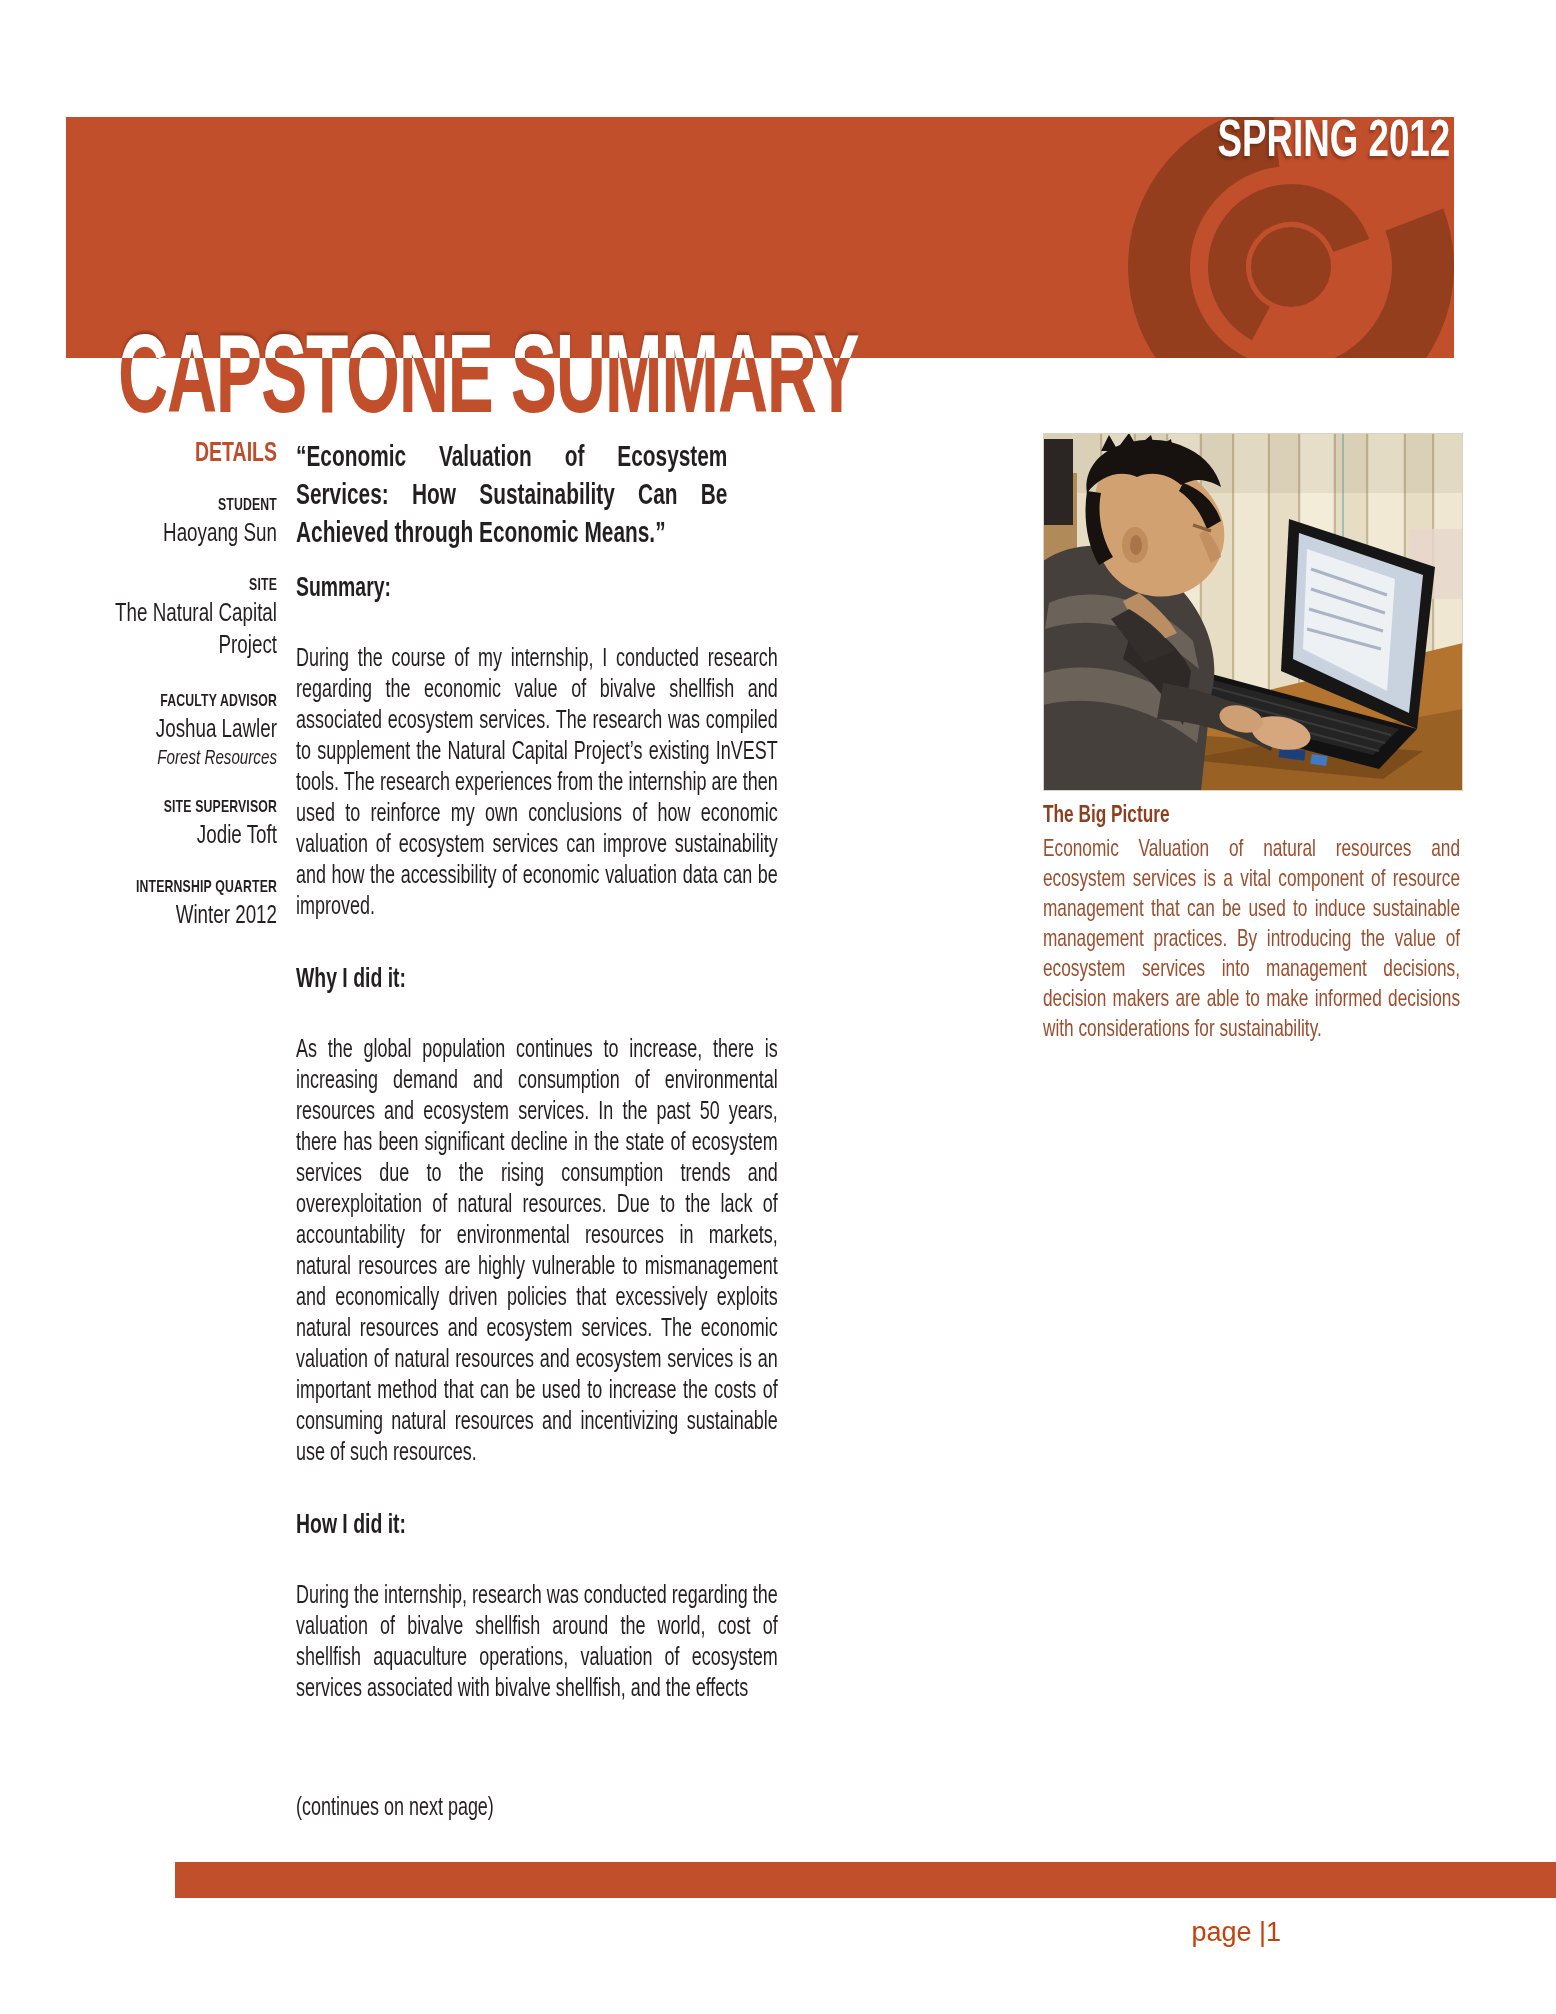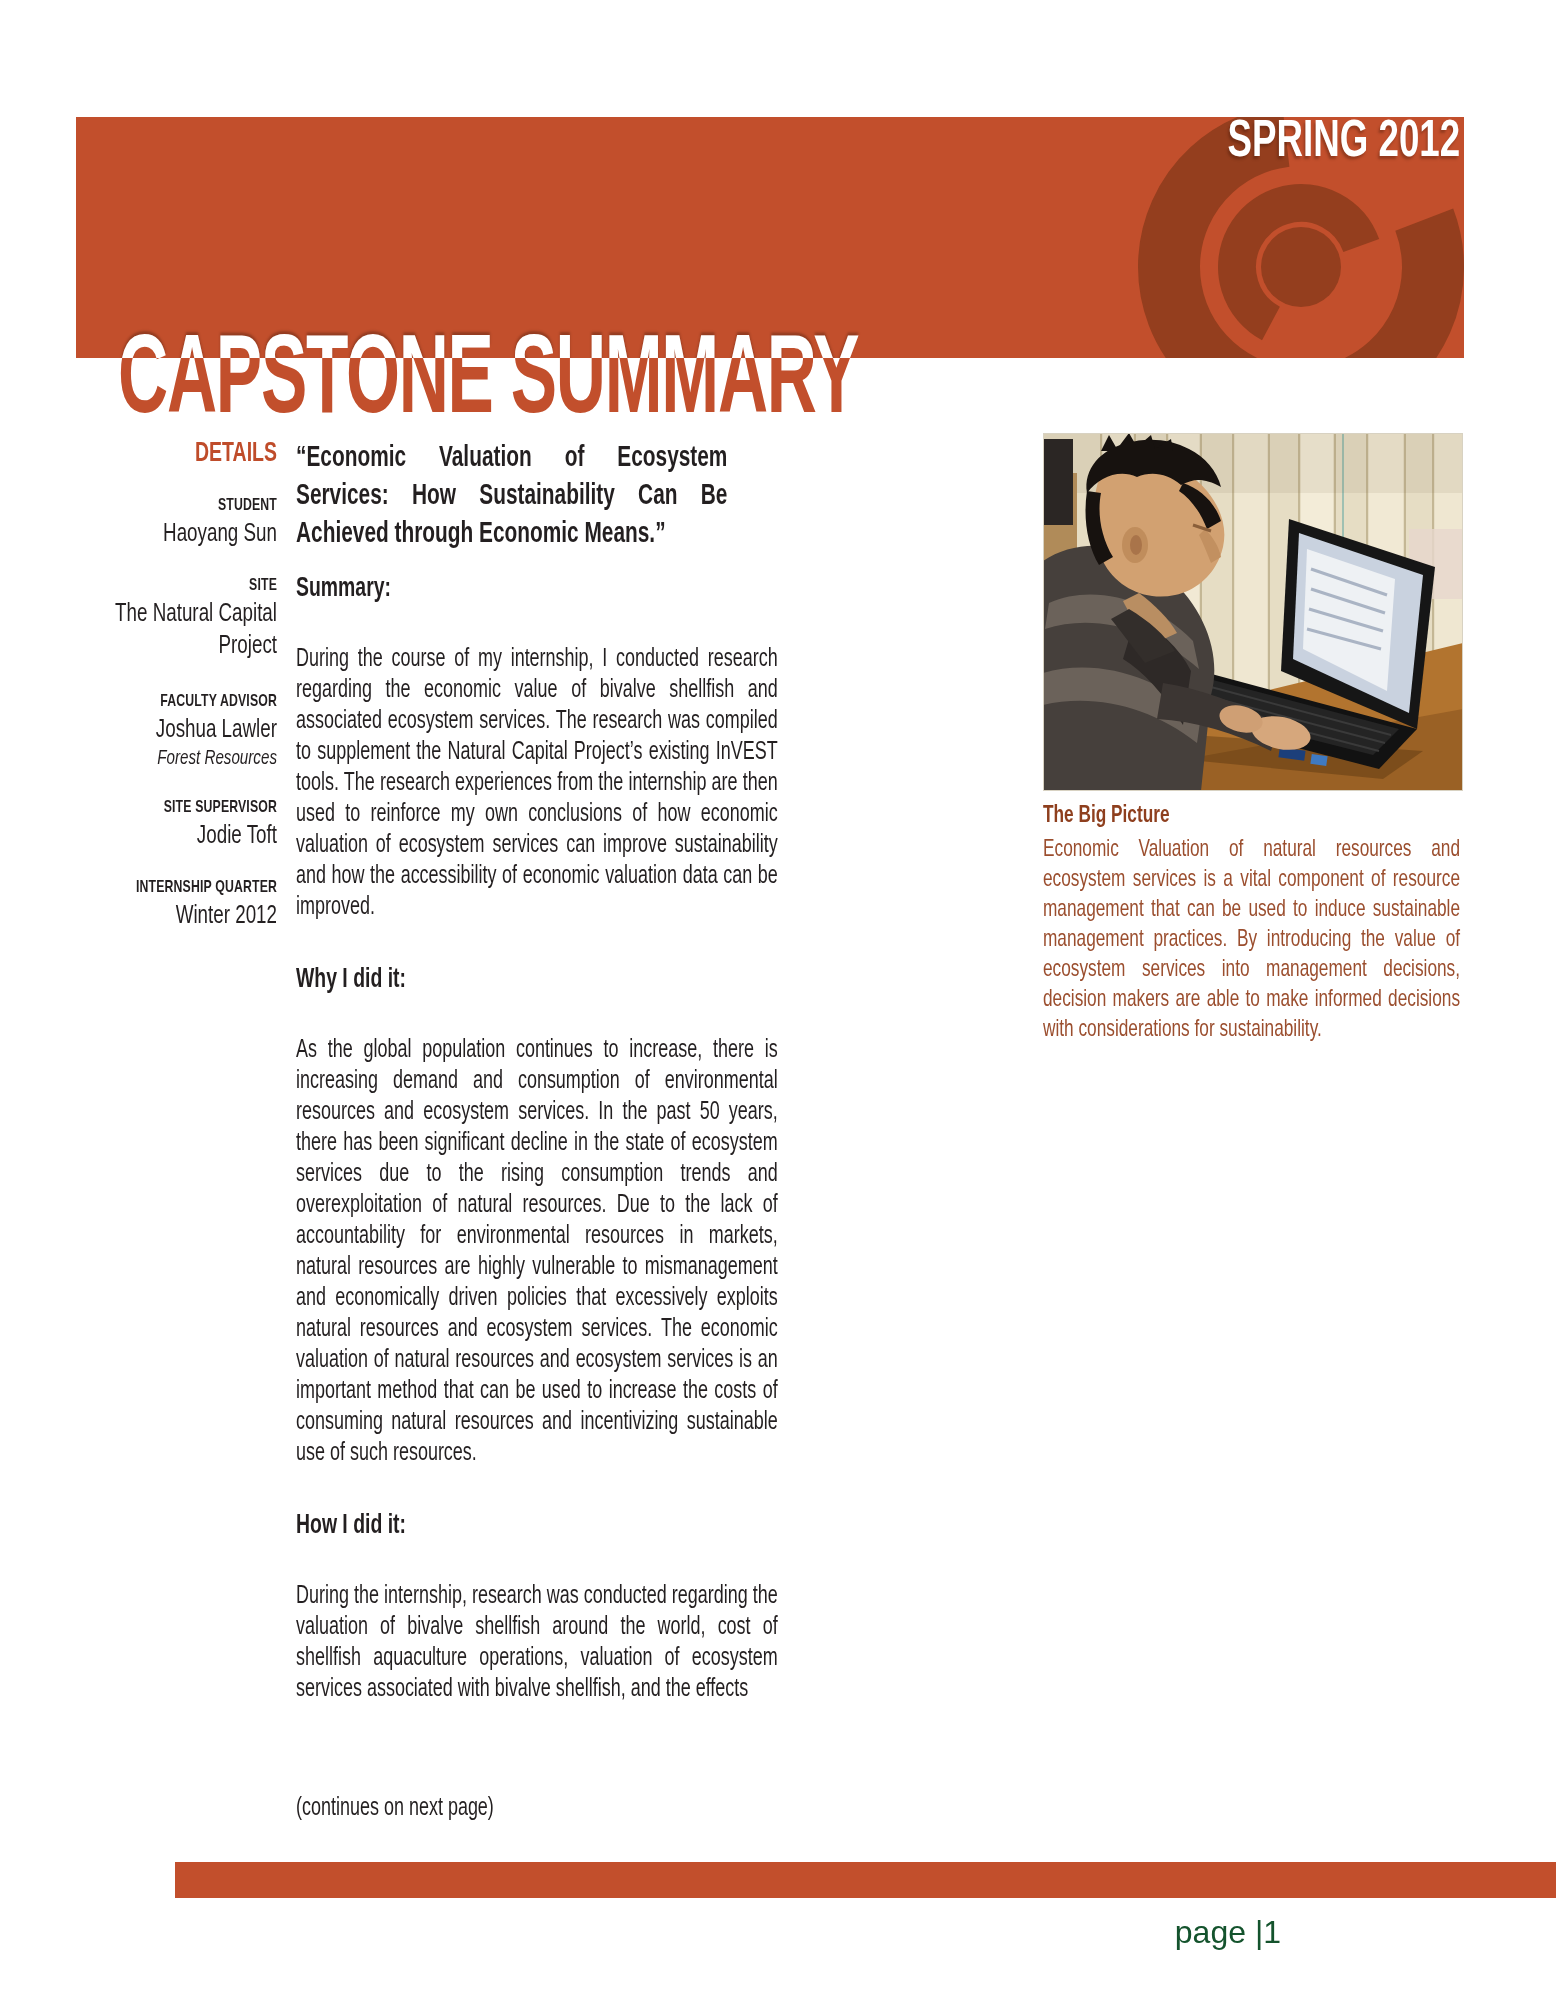--- a/index.html
+++ b/index.html
@@ -5,21 +5,21 @@
   html,body{margin:0;padding:0;background:#9a9a9a;}
   *{box-sizing:border-box;}
   .page{
     position:relative;width:1556px;height:2014px;background:#ffffff;
     margin:0 auto;overflow:hidden;
     font-family:"Liberation Sans", sans-serif;color:#231f20;
   }
 
   
   .band{
-    position:absolute;left:76px;top:117px;width:1388px;height:241px;
+    position:absolute;left:66px;top:117px;width:1388px;height:241px;
     background:#c24f2c;overflow:hidden;
   }
   .swirl{position:absolute;left:1005px;top:-70px;width:440px;height:440px;}
   .issue{
     position:absolute;top:-4px;right:4px;
     font-size:51px;font-weight:bold;color:#ffffff;line-height:51px;
     white-space:nowrap;letter-spacing:0px;
     transform:scaleX(.72);transform-origin:100% 0;
     text-shadow:-2px 3px 3px rgba(60,20,5,.35);
   }
@@ -81,21 +81,21 @@
   }
   .caption-body{
     font-size:24px;line-height:30px;color:#9b4e2e;text-align:justify;margin:5px 0 0 0;
   }
 
   
   .footer-bar{
     position:absolute;left:175px;top:1862px;width:1381px;height:36px;background:#c24f2c;
   }
   .page-num{
-    position:absolute;top:1916px;right:275px;font-size:32px;line-height:32px;color:#14532d;
+    position:absolute;top:1916px;right:275px;font-size:27px;line-height:32px;color:#c2410c;
     white-space:pre;
   }
 </style>
 </head>
 <body>
 
 <div class="page">
 
   <div class="band">
     <svg class="swirl" viewBox="-220 -220 440 440" aria-hidden="true">

